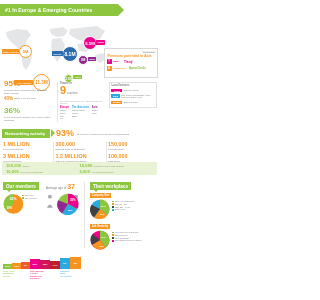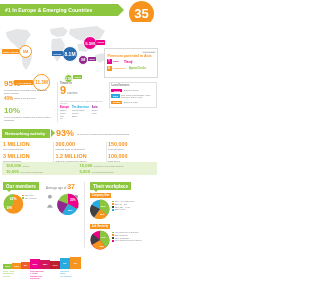--- a/index.html
+++ b/index.html
@@ -165,21 +165,20 @@
 
   .people{ position:absolute; left:46px; top:12px; width:34px; height:20px; }
 
   svg { display:block; }
 </style>
 </head>
 <body>
 
 <div class="header">
   <div class="hdr-banner">#1 In Europe &amp; Emerging Countries</div>
-  <div class="hdr-circle">35</div>
 </div>
 <div class="hdr-sub">
   <div>million</div>
   <div>members</div>
 </div>
 
 <div class="mapzone">
   <svg class="mapbg" viewBox="0 0 220 104">
     <g fill="#e3e4e6">
       <path d="M8 20 L30 14 L50 16 L58 26 L50 36 L44 52 L36 58 L28 48 L18 40 L10 30 Z"></path>
@@ -255,21 +254,21 @@
 </div>
 
 <div class="pctzone">
   <div class="pcol">
     <div class="bigpct">95%</div>
     <div class="pdesc">of connection requests made within the same country</div>
     <div class="subpct">
       <b>40%</b>
       <span>within a 100 km zone</span>
     </div>
-    <div class="bigpct green" style="margin-top:6px;">10%</div>
+    <div class="bigpct green" style="margin-top:6px;">36%</div>
     <div class="pdesc">of our members' profiles are in their native language</div>
   </div>
 
   <div class="vline" style="left:57px;"></div>
 
   <div class="team">
     <div class="team-t">Teams in</div>
     <div class="team-n">
       <span>9</span>
       <i>countries</i>

